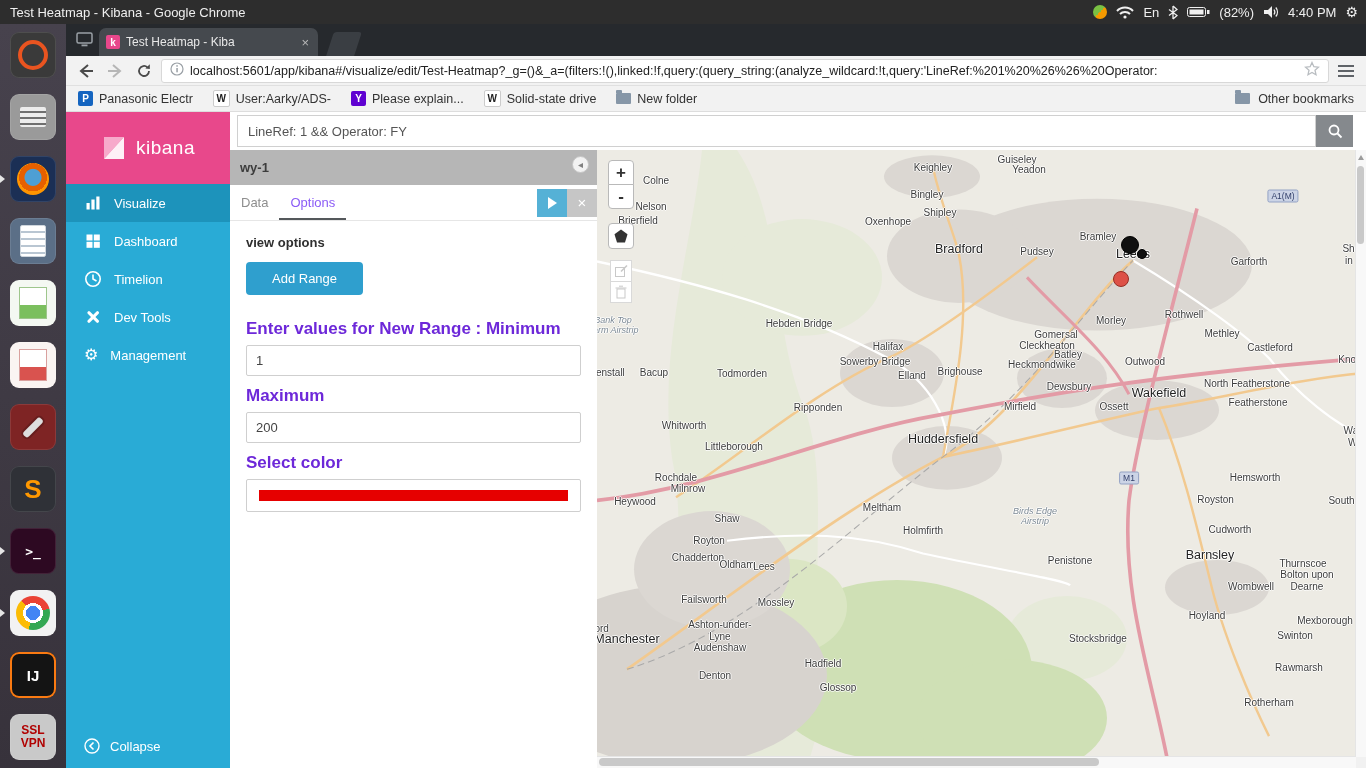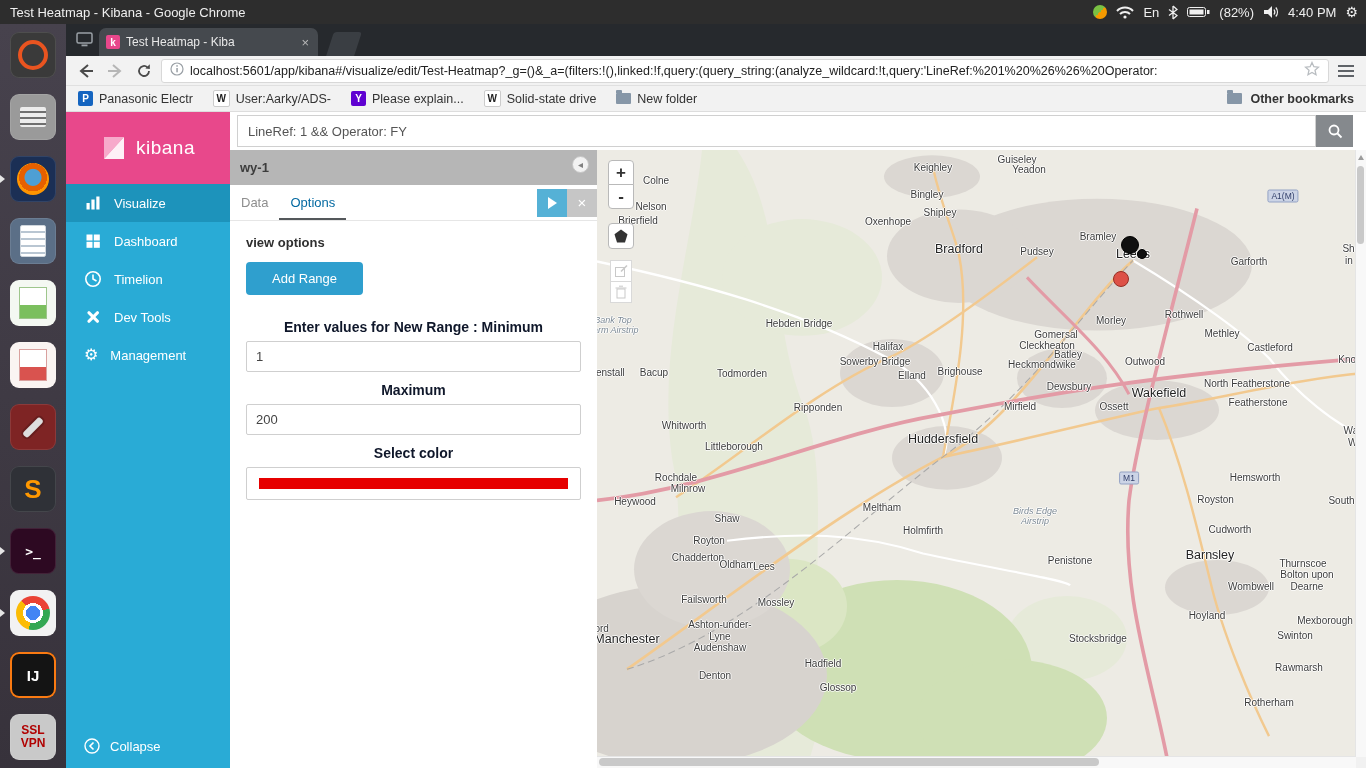--- a/index.html
+++ b/index.html
@@ -65,21 +65,21 @@
           align-items:center;padding:0 8px;gap:6px;min-width:0;}
   .url-text{font-size:12.5px;color:#222;white-space:nowrap;overflow:hidden;text-overflow:ellipsis;flex:1;}
 
   .bookmarksbar{position:absolute;top:62px;left:0;right:0;height:26px;background:#f2f2f2;border-bottom:1px solid #dddddd;
            display:flex;align-items:center;padding:0 12px;box-sizing:border-box;font-size:12.5px;color:#333;}
   .bookmarks-list{display:flex;align-items:center;gap:20px;}
   .bm-item{display:flex;align-items:center;gap:6px;white-space:nowrap;}
   .bm-fav{width:15px;height:15px;border-radius:2px;font-size:10px;font-weight:bold;display:flex;align-items:center;justify-content:center;flex:none;}
   .folder-ico{width:15px;height:11px;background:#8696a7;border-radius:1px;position:relative;flex:none;}
   .folder-ico::before{content:"";position:absolute;top:-3px;left:0;width:6px;height:3px;background:#8696a7;border-radius:1px 1px 0 0;}
-  .other-bm{margin-left:auto;display:flex;gap:8px;align-items:center;font-weight:bold;}
+  .other-bm{margin-left:auto;display:flex;gap:8px;align-items:center;}
 
   
   .app{position:absolute;top:88px;left:0;right:0;bottom:0;display:flex;}
   .kb-sidebar{width:164px;background:#29abd6;display:flex;flex-direction:column;color:#fff;flex:none;}
   .kb-logo{height:72px;background:#e8488b;display:flex;align-items:center;justify-content:center;gap:9px;}
   .kb-logo-text{font-size:19px;color:#fff;letter-spacing:.5px;}
   .kb-nav-item{height:38px;display:flex;align-items:center;gap:12px;padding-left:18px;font-size:13px;}
   .kb-nav-item.active{background:#1d93bb;}
   .kb-nav-item svg{flex:none;}
   .kb-collapse{margin-top:auto;height:44px;display:flex;align-items:center;gap:10px;padding-left:18px;font-size:13px;}
@@ -91,31 +91,31 @@
   .kb-querybar{height:38px;display:flex;align-items:center;padding:0 13px 0 7px;}
   .query-input{flex:1;height:30px;border:1px solid #d0d0d0;padding:0 10px;font-size:13px;color:#555;font-family:inherit;min-width:0;}
   .search-btn{width:37px;height:32px;background:#85898d;border:none;display:flex;align-items:center;justify-content:center;flex:none;}
 
   .kb-workspace{flex:1;position:relative;display:flex;min-height:0;}
   .vis-editor{width:367px;background:#fff;display:flex;flex-direction:column;flex:none;}
   .vis-header{height:35px;background:#b6b6b6;display:flex;align-items:center;padding-left:10px;
               font-size:13px;font-weight:bold;color:#3c3c3c;flex:none;}
   .vis-tabs{height:35px;display:flex;align-items:center;border-bottom:1px solid #e6e6e6;flex:none;}
   .vis-tab{padding:0 11px;font-size:13px;color:#8e8e8e;height:100%;display:flex;align-items:center;}
-  .vis-tab.active{color:#0369a1;box-shadow:inset 0 -2px 0 #54585b;}
+  .vis-tab.active{color:#8b5cf6;box-shadow:inset 0 -2px 0 #54585b;}
   .vis-tab-buttons{margin-left:auto;display:flex;}
   .vtb{width:30px;height:28px;display:flex;align-items:center;justify-content:center;}
   .vtb.play{background:#55b1d6;}
   .play-tri{width:0;height:0;border-top:6px solid transparent;border-bottom:6px solid transparent;border-left:9px solid #fff;}
   .vtb.close{background:#c6c6c6;color:#fff;font-size:15px;}
   .vis-body{padding:12px 16px;flex:1;overflow:hidden;}
   .section-title{font-weight:bold;font-size:13px;color:#2f2f2f;margin:2px 0 12px;}
   .add-range{background:#2f9fce;color:#fff;border:none;border-radius:4px;font-size:13px;padding:9px 26px;
              margin-bottom:14px;display:inline-block;font-family:inherit;}
-  .f-label{display:block;font-weight:bold;font-size:14px;color:#0f172a;margin:10px 0 6px;text-align:center;}
+  .f-label{display:block;font-weight:bold;font-size:17px;color:#6d28d9;margin:10px 0 6px;}
   .f-input{width:100%;box-sizing:border-box;height:31px;border:1px solid #cfcfcf;border-radius:2px;
            padding:0 9px;font-size:13px;color:#444;font-family:inherit;}
   .color-box{border:1px solid #cfcfcf;border-radius:2px;padding:10px 12px;margin-top:2px;}
   .color-bar{height:11px;background:#e60000;}
 
   
   .map-pane{flex:1;position:relative;overflow:hidden;background:#edebe4;min-width:0;}
   .map-canvas{position:absolute;left:0;top:0;width:100%;height:100%;}
   .map-labels{position:absolute;left:0;top:0;right:0;bottom:0;overflow:hidden;}
   .map-label{position:absolute;transform:translate(-50%,-50%);font-size:10px;color:#3c3c3c;white-space:pre;

